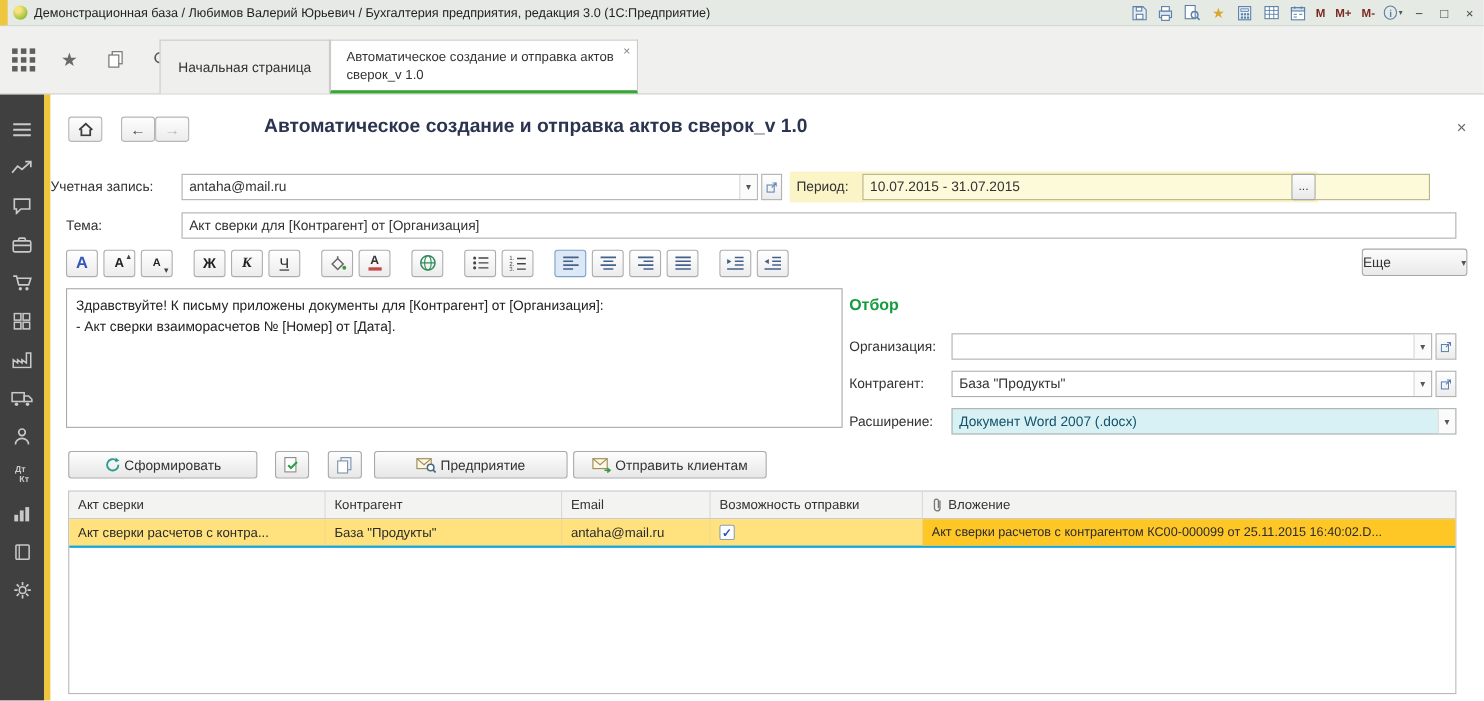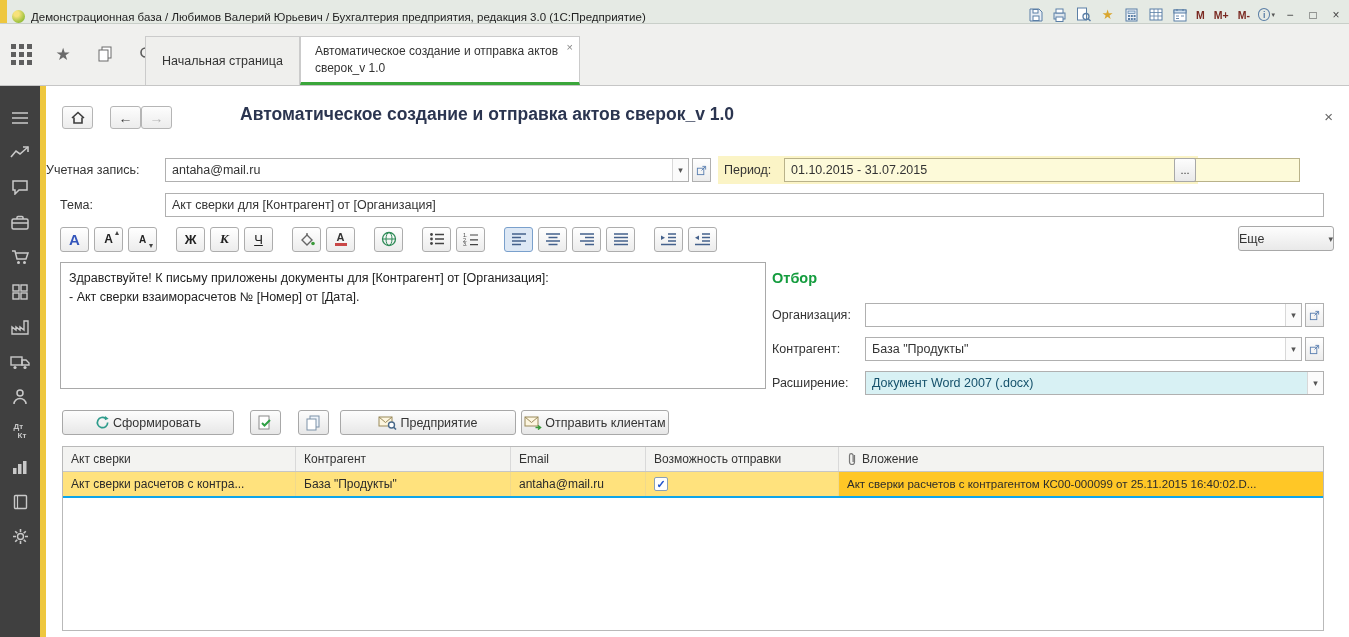--- a/index.html
+++ b/index.html
@@ -1,21 +1,21 @@
 <!DOCTYPE html>
 <html><head>
 <meta charset="utf-8">
 <style>
   *{margin:0;padding:0;box-sizing:border-box}
   html,body{width:1349px;height:637px;overflow:hidden}
   body{font-family:"Liberation Sans",sans-serif;background:#fff;color:#333}
   .screen{position:relative;width:1349px;height:637px;overflow:hidden;background:#fff}
 
   
-  .titlebar{position:absolute;top:0;left:0;width:100%;height:24px;background:#e5eae4;border-bottom:1px solid #c9cfc9;display:flex;align-items:flex-end}
+  .titlebar{position:absolute;top:0;left:0;width:100%;height:24px;background:#e5eae4;border-bottom:1px solid #c9cfc9;display:flex;align-items:center}
   .corner{width:7px;height:100%;background:#eec73e;flex:0 0 auto}
   .appicon{width:13px;height:13px;border-radius:50%;background:radial-gradient(circle at 35% 30%,#f7e27b 20%,#9cc13c 70%,#6f9b27);margin:0 6px 0 5px;flex:0 0 auto}
   .tb-title{font-size:11.5px;color:#222;white-space:nowrap;overflow:hidden}
   .tb-right{margin-left:auto;display:flex;align-items:center;gap:7px;padding-right:5px}
   .tb-ic{width:17px;height:17px;display:flex;align-items:center;justify-content:center;cursor:default}
   .mem{font-size:10.5px;font-weight:bold;color:#7a2a22;padding:0 1px}
   .winbtn{font-size:12px;color:#444;width:16px;text-align:center}
   .star-glyph{color:#d9a62e;font-size:13px;line-height:1}
   .info-circ{width:13px;height:13px;border:1.3px solid #5b7fa6;border-radius:50%;color:#5b7fa6;font-size:9px;font-weight:bold;display:flex;align-items:center;justify-content:center}
   .mini-dd{font-size:7px;color:#555;margin-left:1px}
@@ -304,21 +304,21 @@
     <div class="openbtn" style="left:646px;top:72px">
       <svg width="11" height="11" viewBox="0 0 12 12">
           <rect x="1.5" y="3.5" width="7" height="7" fill="none" stroke="#5a7fb0"></rect>
           <path d="M6 6l4.5-4.5M7 1.5h3.5V5" stroke="#5a7fb0" fill="none"></path>
         </svg>
     </div>
 
     <div class="period-wrap">
       <span class="lbl">Период:</span>
       <div class="fld period-fld">
-        <span>01.10.2015 - 31.07.2015</span>
+        <span>10.07.2015 - 31.07.2015</span>
       </div>
       <div class="period-more">...</div>
     </div>
 
     <div class="lbl" style="left:14px;top:112px">Тема:</div>
     <div class="fld" style="left:119px;top:107px;width:1159px;padding-right:6px">
       <span>Акт сверки для [Контрагент] от [Организация]</span>
     </div>
 
     <div class="fmtbar">
@@ -484,21 +484,21 @@
     </div>
     <div class="act" style="left:294px;width:176px">
       <svg width="19" height="15" viewBox="0 0 19 15">
           <rect x="1" y="2" width="13" height="9" fill="#fdf6e0" stroke="#9a8a5a"></rect>
           <path d="M1 2l6.5 5.5L14 2" fill="none" stroke="#9a8a5a"></path>
           <circle cx="13.5" cy="10" r="3" fill="#fff" stroke="#4a6a8a" stroke-width="1.4"></circle>
           <path d="M15.7 12.2L18 14.5" stroke="#4a6a8a" stroke-width="1.6"></path>
         </svg>
       <span>Предприятие</span>
     </div>
-    <div class="act" style="left:475px;width:148px">
+    <div class="act" style="left:475px;width:176px">
       <svg width="18" height="14" viewBox="0 0 18 14">
           <rect x="1" y="1" width="13" height="9" fill="#fdf6e0" stroke="#9a8a5a"></rect>
           <path d="M1 1l6.5 5.5L14 1" fill="none" stroke="#9a8a5a"></path>
           <path d="M11.5 11.5h4M14 9.5l2.5 2-2.5 2" stroke="#3a9a3a" fill="none" stroke-width="1.5"></path>
         </svg>
       <span>Отправить клиентам</span>
     </div>
 
     <div class="dtable">
       <div class="thead">

